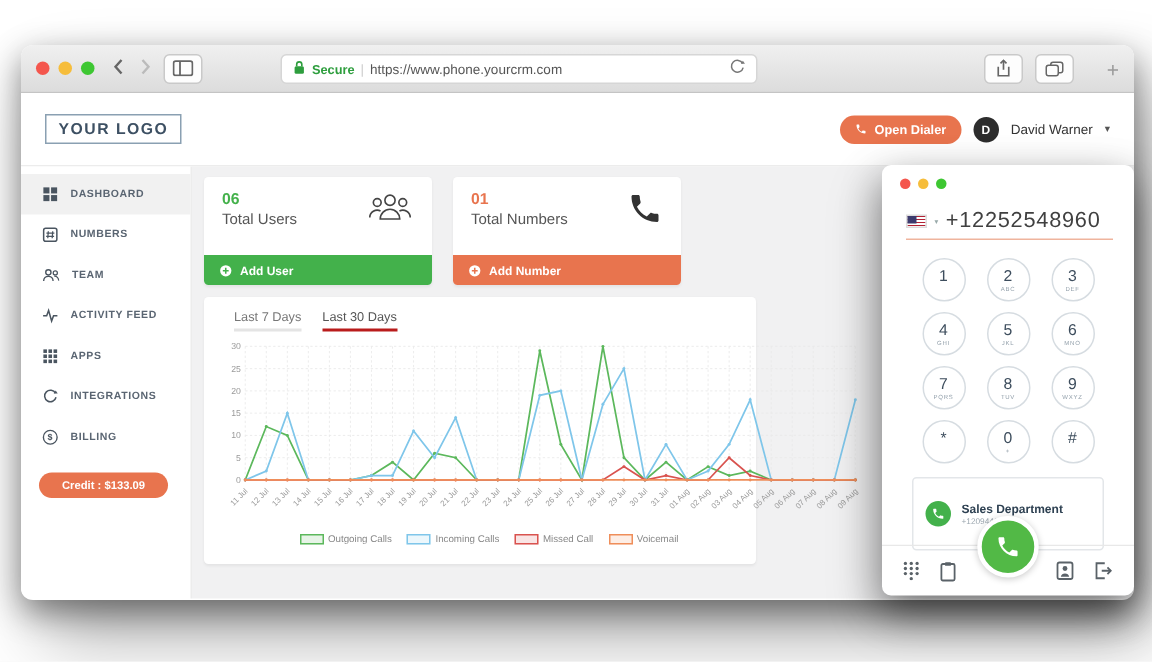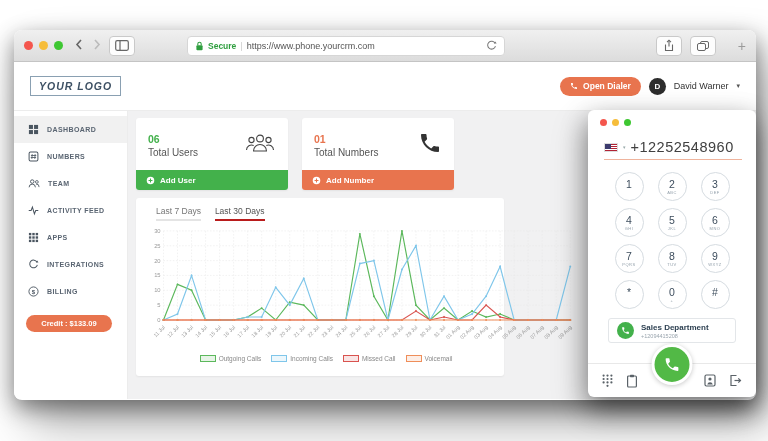--- a/index.html
+++ b/index.html
@@ -29,21 +29,21 @@
   .plus-tab { color:#9a9a9a; font-size:14px; margin-left:14px; }
   .tabs-icon { position:relative; width:12px; height:10px; }
   .tabs-icon i { position:absolute; border:1.2px solid #666; border-radius:2px; width:9px; height:8px; display:block; }
   .tabs-icon i:first-child { right:0; top:0; }
   .tabs-icon i:last-child { left:0; bottom:0; background:#fdfdfd; }
 
   
   .app-header { height:49px; background:#fff; border-bottom:1px solid #ececec; display:flex; align-items:center;
     padding:0 16px; }
   .logo-box { border:1.5px solid #8aa0b2; padding:3px 8px; color:#3d5063; font-weight:bold; font-size:10.5px;
-    letter-spacing:1px;font-style:italic; }
+    letter-spacing:1px; }
   .header-right { margin-left:auto; display:flex; align-items:center; gap:8px; }
   .open-dialer { background:#e8744e; color:#fff; border:none; border-radius:11px; height:19px; padding:0 10px;
     font-size:8.5px; font-weight:bold; display:flex; align-items:center; gap:5px; font-family:inherit; }
   .avatar { width:17px; height:17px; border-radius:50%; background:#2d2d2d; color:#fff; font-size:8px; font-weight:bold;
     display:flex; align-items:center; justify-content:center; }
   .user-name { font-size:9px; color:#333; }
   .caret { font-size:7px; color:#555; }
 
   
   .app-body { display:flex; height:288px; }
@@ -51,21 +51,21 @@
   .side-item { display:flex; align-items:center; gap:8px; height:27px; padding:0 14px; color:#5a6572;
     font-size:7px; font-weight:bold; letter-spacing:.4px; cursor:pointer; }
   .side-item.active { background:#f1f1f1; }
   .side-item svg { flex:0 0 auto; }
   .credit-pill { margin:10px 0 0 12px; width:86px; background:#e8744e; color:#fff; font-size:7.5px; font-weight:bold;
     text-align:center; border-radius:10px; padding:4px 0; }
 
   .main { flex:1; background:#f1f1f2; padding:7px 8px; position:relative; }
   .cards-row { display:flex; gap:14px; }
   .stat-card { width:152px; background:#fff; border-radius:3px; overflow:hidden; box-shadow:0 1px 2px rgba(0,0,0,.06); }
-  .stat-top { display:flex; align-items:center; padding:9px 12px 7px 12px; height:52px; }
+  .stat-top { display:flex; padding:9px 12px 7px 12px; height:52px; }
   .stat-num { font-size:10.5px; font-weight:bold; }
   .stat-num.green { color:#43b14b; } .stat-num.orange { color:#e8744e; }
   .stat-label { font-size:10px; color:#555; margin-top:2px; }
   .stat-icon { margin-left:auto; }
   .stat-btn { height:20px; width:100%; border:none; color:#fff; font-size:8px; font-weight:bold; text-align:left;
     padding:0 10px; display:flex; align-items:center; gap:5px; font-family:inherit; }
   .stat-btn.green { background:#43b14b; } .stat-btn.orange { background:#e8744e; }
 
   .chart-card { margin-top:8px; width:368px; height:178px; background:#fff; border-radius:3px;
     box-shadow:0 1px 2px rgba(0,0,0,.06); padding:8px 0 0 12px; }
@@ -92,21 +92,21 @@
   .flag::after { content:""; position:absolute; left:0; top:0; width:6px; height:5px; background:#3c3b6e; }
   .flag-caret { font-size:5px; color:#9aa; }
   .dial-number { font-size:14.5px; color:#404040; letter-spacing:.5px;text-align:right; }
   .keypad { display:grid; grid-template-columns:repeat(3,29px); column-gap:14px; row-gap:7px;
     justify-content:center; margin-top:12px; }
   .key { width:29px; height:29px; border:1px solid #d6dce1; border-radius:50%; background:#fff;
     display:flex; flex-direction:column; align-items:center; justify-content:center; cursor:pointer; }
   .key .digit { font-size:10.5px; color:#3d4d5d; line-height:10px; }
   .key .letters { font-size:4px; color:#93a0ab; letter-spacing:.5px; margin-top:1px; height:4px; }
   .contact-card { margin:9px auto 0 auto; width:128px; border:1px solid #e3e6e9; border-radius:3px; background:#fff;
-    display:flex; align-items:center; gap:7px; padding:3px 8px; }
+    display:flex; align-items:center; gap:7px; padding:15px 8px; }
   .contact-ic { width:17px; height:17px; border-radius:50%; background:#43b14b; display:flex; align-items:center;
     justify-content:center; flex:0 0 auto; }
   .contact-name { font-size:8px; font-weight:bold; color:#2e4152; }
   .contact-number { font-size:5.5px; color:#9aa5ae; margin-top:1px; }
   .dialer-bottom { position:absolute; left:0; right:0; bottom:0; height:34px; border-top:1px solid #e8e8e8;
     display:flex; align-items:center; justify-content:space-between; padding:0 14px; border-radius:0 0 6px 6px; }
   .dialer-bottom .spacer { width:40px; }
   .call-btn { position:absolute; left:50%; bottom:12px; transform:translateX(-50%); width:41px; height:41px;
     border-radius:50%; background:#52b946; border:3px solid #fff; box-shadow:0 1px 5px rgba(0,0,0,.22);
     display:flex; align-items:center; justify-content:center; cursor:pointer; }

